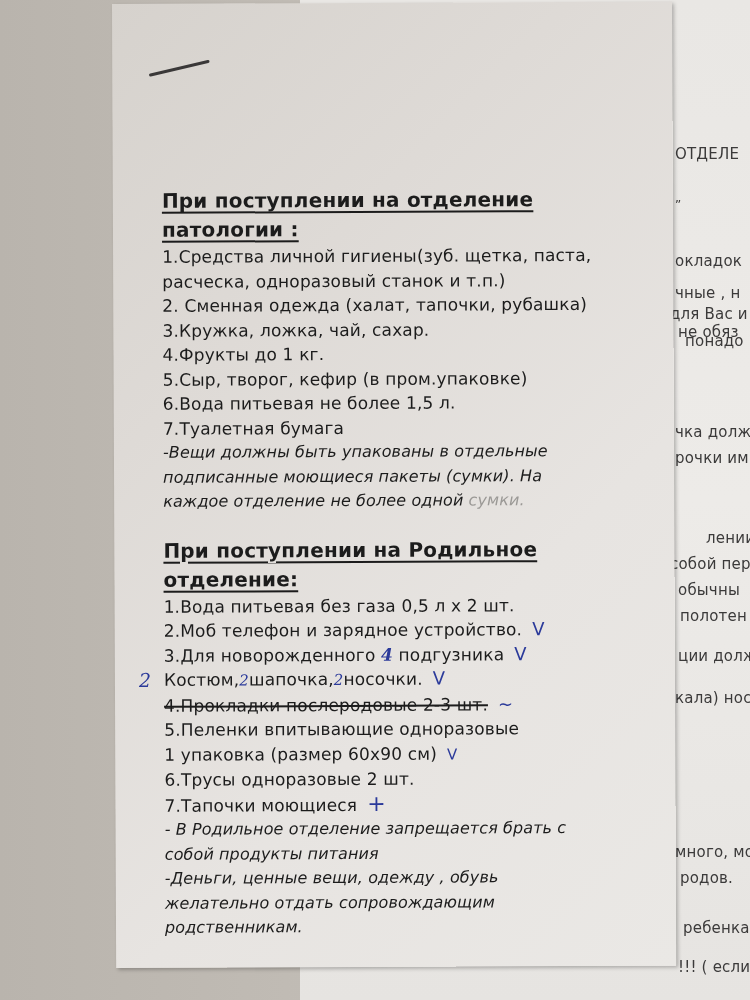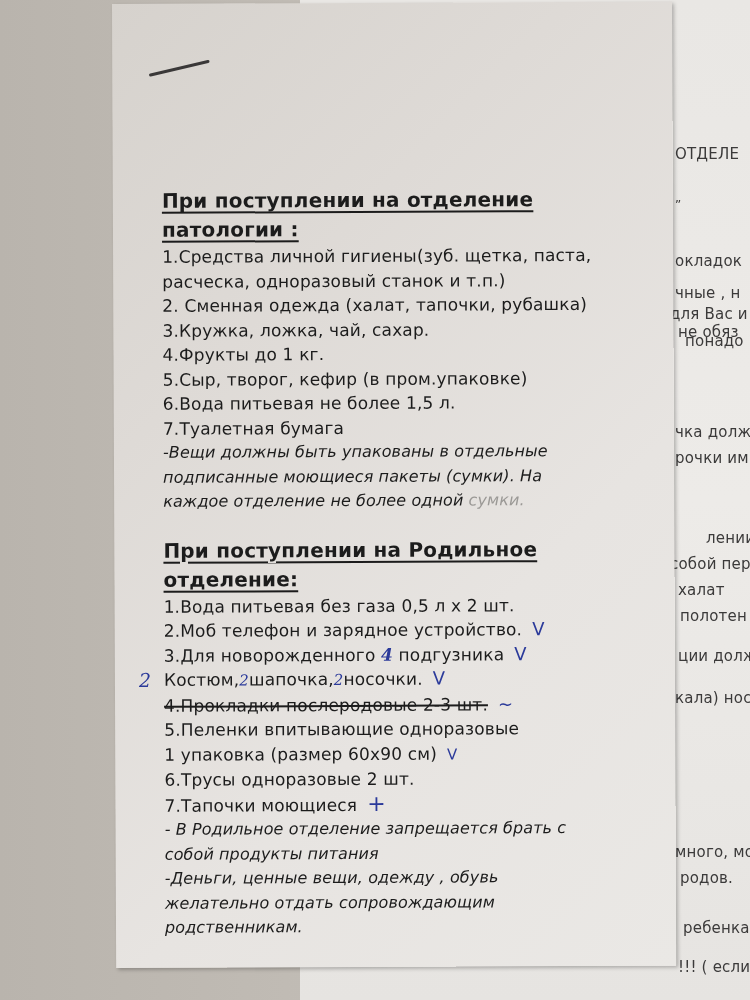--- a/index.html
+++ b/index.html
@@ -52,21 +52,21 @@
   <div class="under-line" style="left:375px;top:198px;font-size:12px;">”</div>
   <div class="under-line" style="left:375px;top:244px;margin-top:8px;">окладок</div>
   <div class="under-line" style="left:375px;top:273px;margin-top:11px;">чные , н</div>
   <div class="under-line" style="left:370px;top:297px;margin-top:8px;">для Вас и</div>
   <div class="under-line" style="left:378px;top:323px;">не обяз</div>
   <div class="under-line" style="left:385px;top:332px;">понадо</div>
   <div class="under-line" style="left:375px;top:423px;">чка долж</div>
   <div class="under-line" style="left:375px;top:449px;">рочки им</div>
   <div class="under-line" style="left:378px;top:529px;padding-left:28px;">лениии х</div>
   <div class="under-line" style="left:370px;top:555px;">собой пер</div>
-  <div class="under-line" style="left:378px;top:581px;">халат</div>
+  <div class="under-line" style="left:378px;top:581px;">обычны</div>
   <div class="under-line" style="left:380px;top:607px;">полотен</div>
   <div class="under-line" style="left:378px;top:647px;">ции долж</div>
   <div class="under-line" style="left:375px;top:689px;">кала) носи</div>
   <div class="under-line" style="left:375px;top:843px;">много, мо</div>
   <div class="under-line" style="left:380px;top:869px;">родов.</div>
   <div class="under-line" style="left:383px;top:919px;">ребенка.</div>
   <div class="under-line" style="left:378px;top:958px;">!!! ( если</div>
 </div>
 
 <div class="sheet">

